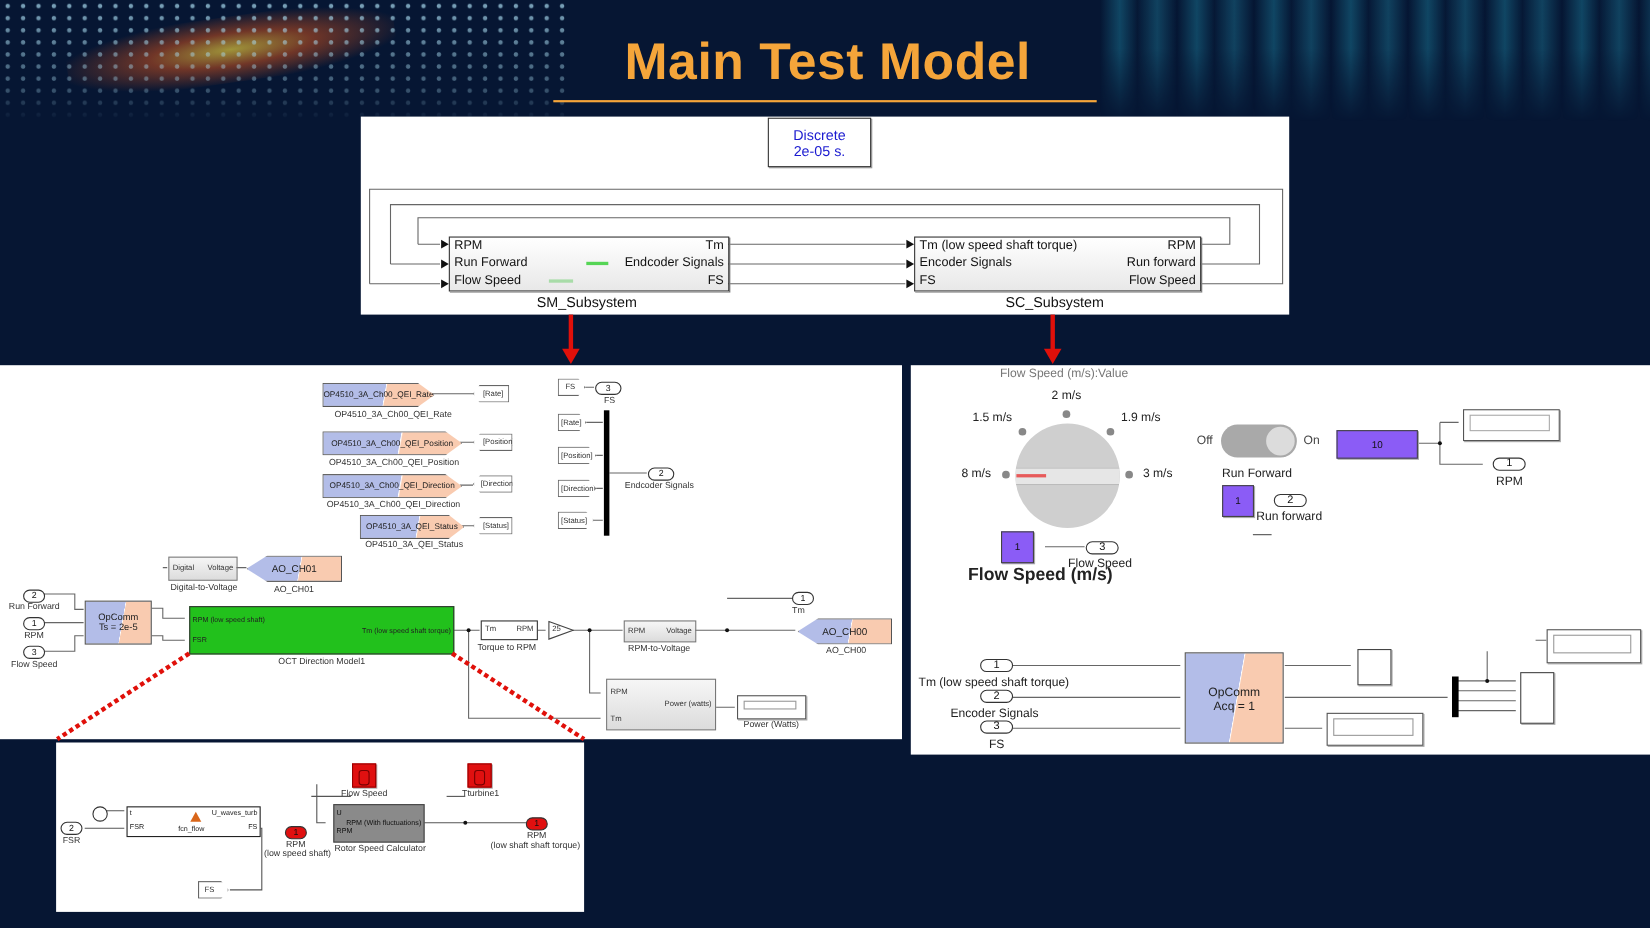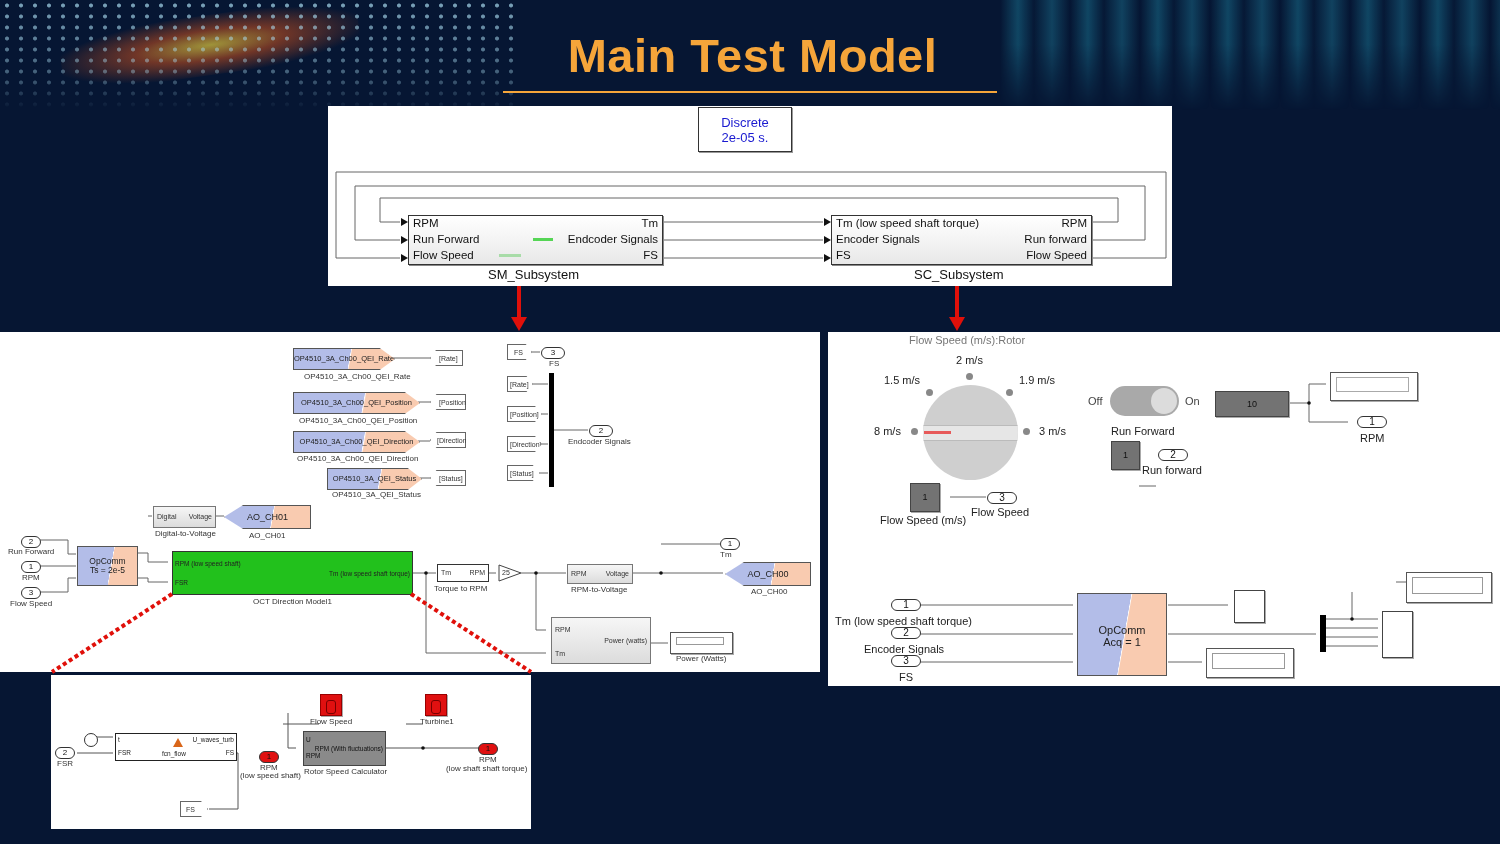--- a/index.html
+++ b/index.html
@@ -75,21 +75,21 @@
   }
   .display {
     position:absolute; border:1px solid #555; background:#fff; box-shadow:1px 1px 0 #aaa;
   }
   .display .inner { position:absolute; left:5px; top:4px; right:8px; bottom:8px; border:1px solid #999; }
   .scope {
     position:absolute; border:1px solid #444; background:#fff; box-shadow:1px 1px 0 #aaa;
   }
   .scope .screen { position:absolute; left:5px; top:5px; right:5px; height:60%; border:1px solid #666; border-radius:3px; }
   .const {
-    position:absolute; border:1px solid #444; background:#737373; font-size:9px; text-align:center;
+    position:absolute; border:1px solid #444; background:#8b5cf6; font-size:9px; text-align:center;
     box-shadow:1px 1px 0 #aaa; color:#111;
   }
   .mux { position:absolute; background:#000; }
   .red-arrow-shaft { position:absolute; width:4px; background:#e0100a; }
   .red-arrow-head { position:absolute; width:0; height:0; border-left:8px solid transparent; border-right:8px solid transparent; border-top:14px solid #e0100a; }
   svg.wires { position:absolute; left:0; top:0; }
 </style>
 </head>
 <body>
 
@@ -370,38 +370,38 @@
       <path d="M524,260 L524,287"></path>
       <path d="M568,250 L578,250"></path>
     </g>
     <g fill="#111">
         <circle cx="481" cy="71" r="1.8"></circle>
         <circle cx="524" cy="287" r="1.8"></circle>
       </g>
   </svg>
 </div>
 
-<div class="txt" style="left:909px;top:334px;font-size:11px;color:#777;">Flow Speed (m/s):Rotor</div>
+<div class="txt" style="left:909px;top:334px;font-size:11px;color:#777;">Flow Speed (m/s):Value</div>
 <div class="abs" style="left:923px;top:385px;width:95px;height:95px;border-radius:50%;background:#cfcfcf;overflow:hidden;">
   <div class="abs" style="left:0;top:40px;width:95px;height:14px;background:#e6e6e6;border-top:1px solid #bbb;border-bottom:1px solid #bbb;"></div>
   <div class="abs" style="left:1px;top:46px;width:27px;height:3px;background:#e75a5a;"></div>
 </div>
 <div class="abs" style="left:911px;top:428px;width:7px;height:7px;border-radius:50%;background:#888;"></div>
 <div class="abs" style="left:926px;top:389px;width:7px;height:7px;border-radius:50%;background:#888;"></div>
 <div class="abs" style="left:966px;top:373px;width:7px;height:7px;border-radius:50%;background:#888;"></div>
 <div class="abs" style="left:1006px;top:389px;width:7px;height:7px;border-radius:50%;background:#888;"></div>
 <div class="abs" style="left:1023px;top:428px;width:7px;height:7px;border-radius:50%;background:#888;"></div>
 <div class="txt" style="left:874px;top:425px;font-size:11px;">8 m/s</div>
 <div class="txt" style="left:884px;top:374px;font-size:11px;">1.5 m/s</div>
 <div class="txt" style="left:956px;top:354px;font-size:11px;">2 m/s</div>
 <div class="txt" style="left:1019px;top:374px;font-size:11px;">1.9 m/s</div>
 <div class="txt" style="left:1039px;top:425px;font-size:11px;">3 m/s</div>
 
 <div class="const" style="left:910px;top:483px;width:28px;height:27px;line-height:27px;">1</div>
-<div class="txt" style="left:880px;top:514px;font-size:11px;">Flow Speed (m/s)</div>
+<div class="txt" style="left:880px;top:514px;font-size:16px;font-weight:bold;">Flow Speed (m/s)</div>
 <div class="inport" style="left:987px;top:492px;width:28px;font-size:10px;">3</div>
 <div class="txt" style="left:971px;top:506px;font-size:11px;">Flow Speed</div>
 
 <div class="txt" style="left:1088px;top:395px;font-size:11px;color:#444;">Off</div>
 <div class="abs" style="left:1110px;top:386px;width:69px;height:30px;border-radius:15px;background:#a9a9a9;">
   <div class="abs" style="left:41px;top:2px;width:26px;height:26px;border-radius:50%;background:#dcdcdc;"></div>
 </div>
 <div class="txt" style="left:1185px;top:395px;font-size:11px;color:#444;">On</div>
 <div class="txt" style="left:1111px;top:425px;font-size:11px;">Run Forward</div>
 

